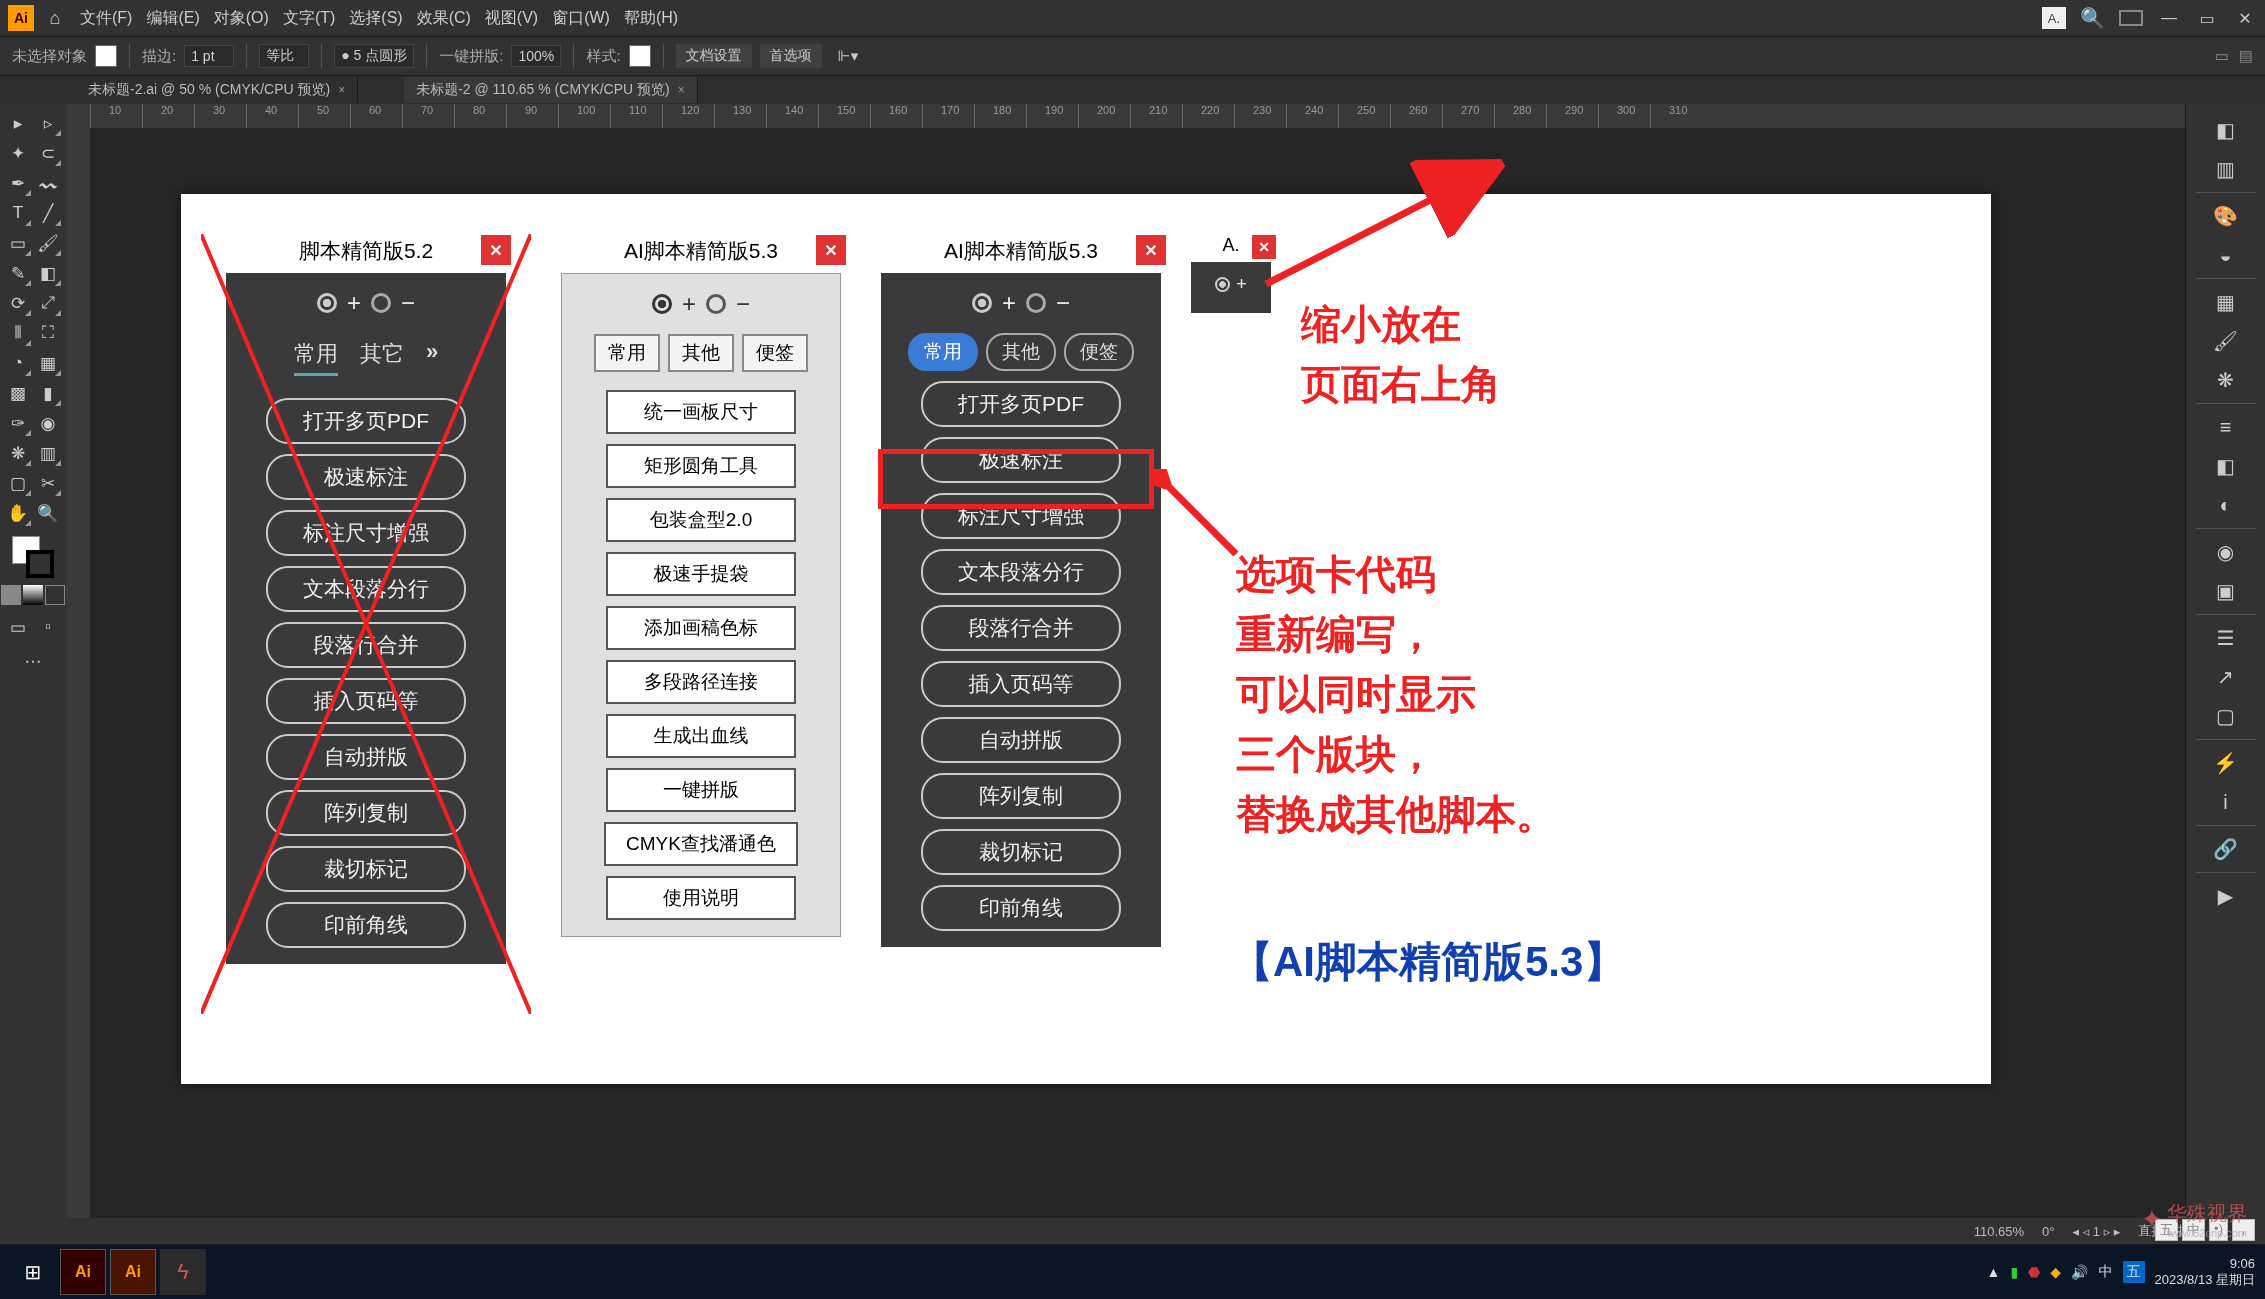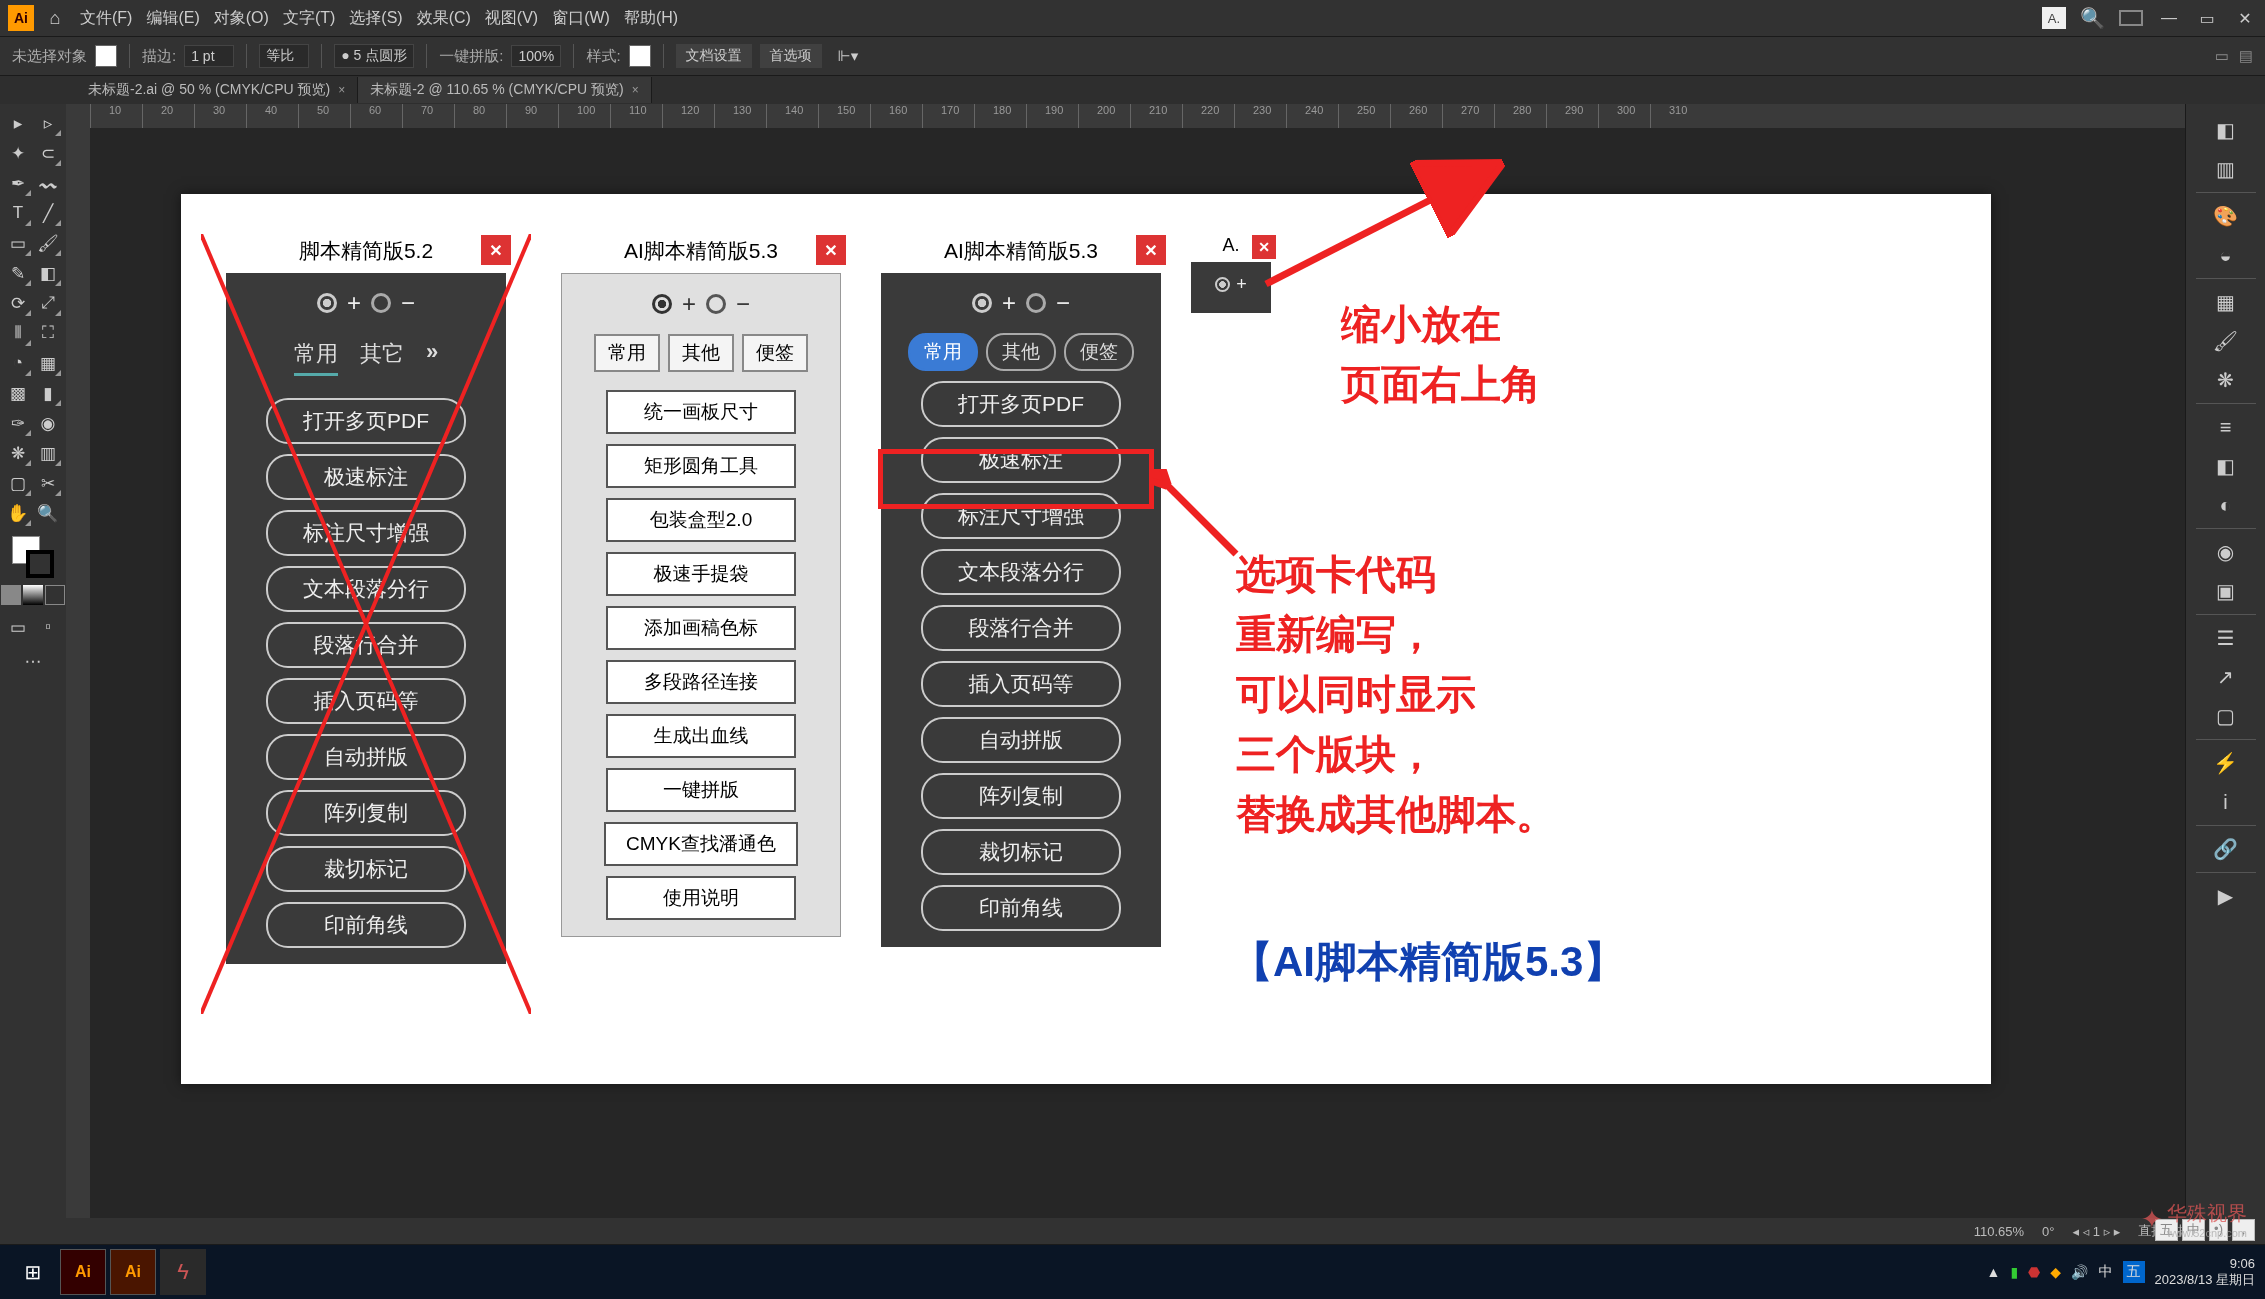--- a/index.html
+++ b/index.html
@@ -18,21 +18,21 @@
 
 
 .optbar { background:#323232; height:40px; display:flex; align-items:center; padding:0 12px; color:#ccc; font-size:15px; gap:8px; border-top:1px solid #1a1a1a; border-bottom:1px solid #1a1a1a; }
 .opt-label { color:#aaa; }
 .opt-sep { width:1px; height:24px; background:#555; margin:0 4px; }
 .opt-val { background:#2a2a2a; padding:2px 6px; border:1px solid #444; min-width:50px; font-size:14px; }
 .opt-swatch { width:22px; height:22px; background:#fff; border:1px solid #666; }
 .opt-btn { background:#404040; padding:3px 10px; font-size:14px; }
 
 
-.tabsbar { background:#2e2e2e; height:28px; display:flex; align-items:center; color:#bbb; font-size:14px; padding-left:76px; }
+.tabsbar { background:#2e2e2e; height:28px; display:flex; align-items:center; color:#bbb; font-size:14px; padding-left:76px;gap:46px; }
 .doc-tab { padding:4px 12px; border-right:1px solid #1a1a1a; display:flex; align-items:center; gap:8px; }
 .doc-tab.active { background:#383838; }
 .tab-x { color:#999; font-size:12px; }
 
 
 .main { display:flex; height:1114px; }
 .ltoolbar { background:#323232; width:66px; padding-top:4px; display:flex; flex-direction:column; align-items:center; }
 .trow { display:flex; }
 .tcell { width:30px; height:30px; display:flex; align-items:center; justify-content:center; color:#ccc; font-size:17px; cursor:pointer; position:relative; }
 .tcell.tri::after { content:""; position:absolute; right:2px; bottom:2px; border:3px solid transparent; border-right-color:#999; border-bottom-color:#999; }
@@ -78,21 +78,21 @@
 
 .bigx { position:absolute; top:40px; left:20px; width:330px; height:780px; pointer-events:none; }
 .bigx line { stroke:#e22; stroke-width:4; }
 
 
 .redbox1 { position:absolute; top:255px; left:697px; width:276px; height:60px; border:5px solid #e22; }
 .redarrow { position:absolute; stroke:#e22; fill:#e22; }
 
 
 .anno { position:absolute; color:#e22; font-size:40px; font-weight:bold; line-height:1.5; }
-.anno1 { top:100px; left:1160px; }
+.anno1 { top:100px; left:1120px; }
 .anno2 { top:350px; left:1055px; }
 .anno-blue { position:absolute; top:740px; left:1050px; color:#1040b0; font-size:42px; font-weight:bold; }
 
 
 .rdock { width:80px; background:#323232; display:flex; flex-direction:column; align-items:center; padding-top:8px; gap:3px; border-left:1px solid #1a1a1a; }
 .rdock-cell { width:36px; height:36px; display:flex; align-items:center; justify-content:center; color:#ccc; font-size:20px; cursor:pointer; }
 .rdock-sep { width:60px; height:1px; background:#555; margin:2px 0; }
 
 
 .statusbar { background:#323232; height:26px; display:flex; align-items:center; color:#bbb; font-size:13px; padding:0 10px; gap:18px;justify-content:flex-end; }

